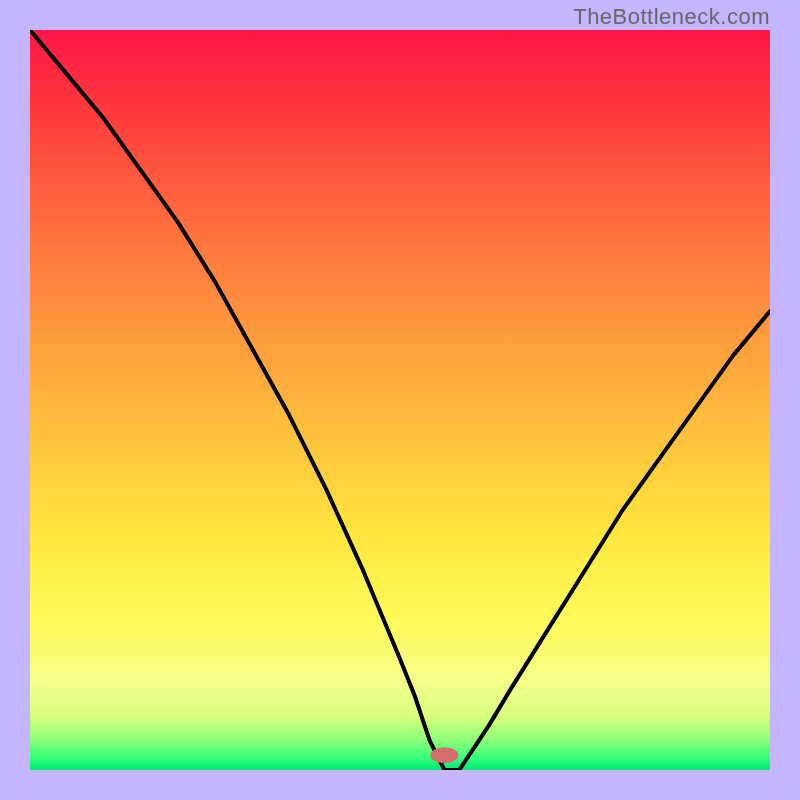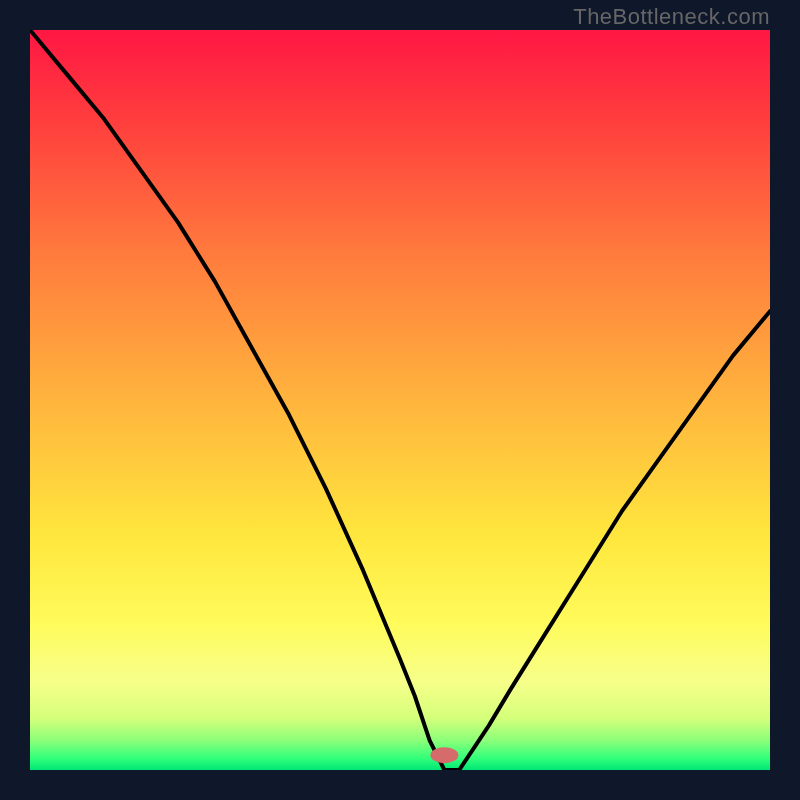--- a/index.html
+++ b/index.html
@@ -8,21 +8,21 @@
     width: 800px;
     height: 800px;
     overflow: hidden;
     background: #000;
     font-family: Arial, Helvetica, sans-serif;
   }
   .frame {
     position: relative;
     width: 800px;
     height: 800px;
-    background: #0f172a;
+    background: #c4b5fd;
   }
   .plot-area {
     position: absolute;
     left: 30px;
     top: 30px;
     width: 740px;
     height: 740px;
   }
   .watermark {
     position: absolute;

